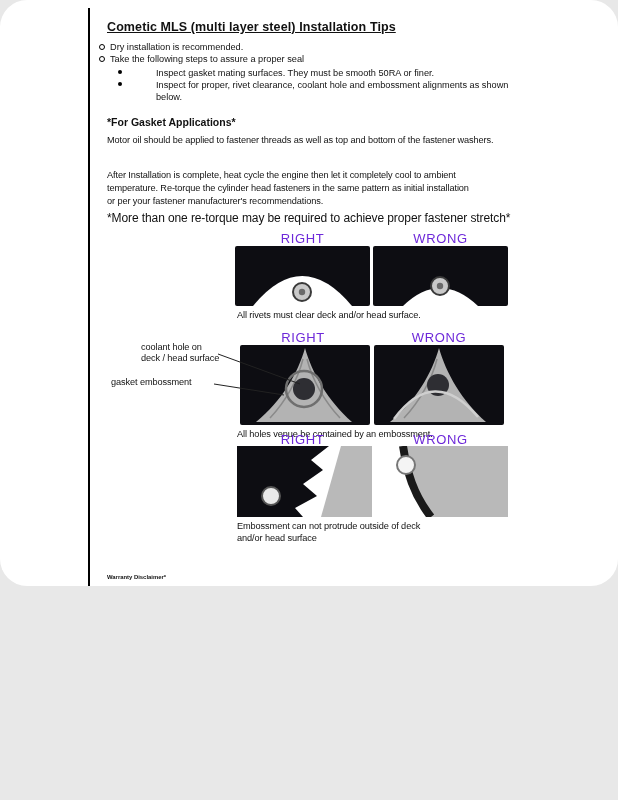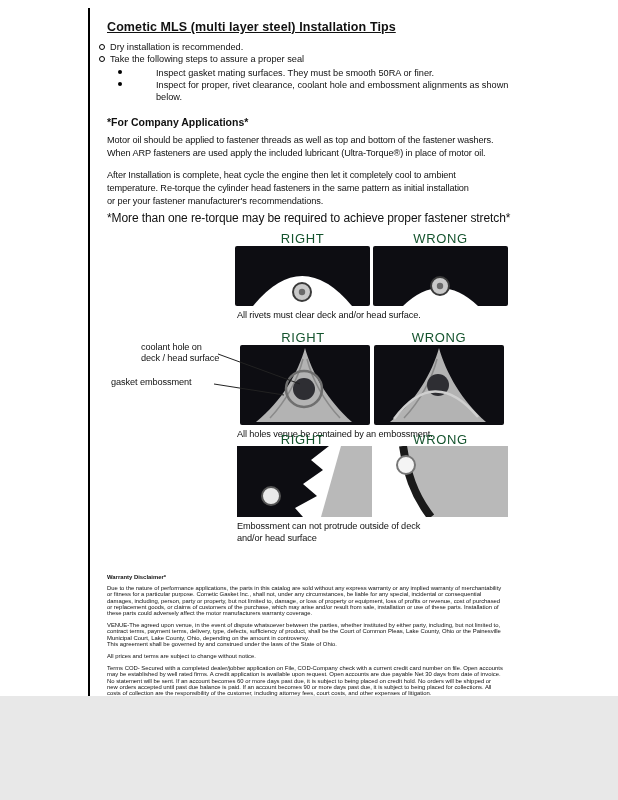--- a/index.html
+++ b/index.html
@@ -1,19 +1,20 @@
 <!DOCTYPE html>
 <html><head>
 <meta charset="utf-8">
 <style>
   html,body { margin:0; padding:0; background:#e8e8e8; }
   .page {
-    position:relative; width:618px; height:696px; background:#ffffff;
+    position:relative; width:618px; height:586px; background:#ffffff;
     font-family:"Liberation Sans", sans-serif; color:#111; overflow:hidden;
     margin:0 auto;
+    border-radius:27px;
   }
   .left-rule { position:absolute; left:88px; top:8px; width:2px; height:786px; background:#000; }
 
   .title {
     position:absolute; left:107px; top:20px;
     font-size:12.5px; font-weight:bold; text-decoration:underline; letter-spacing:0.1px;
   }
 
   .bullets { position:absolute; left:99px; top:41px; width:420px; }
   .bullet, .sub-bullet { display:flex; font-size:9.2px; line-height:12px; }
@@ -22,21 +23,21 @@
   .b-marker { flex:0 0 auto; width:4px; height:4px; border:1px solid #000; border-radius:50%; margin:3px 5px 0 0; }
   .sb-marker { flex:0 0 auto; width:4px; height:4px; background:#000; border-radius:50%; margin:3px 5px 0 0; }
 
   .diesel-head { position:absolute; left:107px; top:116px; font-size:10.5px; font-weight:bold; }
   .para { position:absolute; left:107px; font-size:9.2px; line-height:13px; letter-spacing:-0.1px; }
   .para div { white-space:nowrap; }
   .para1 { top:134px; }
   .para2 { top:169px; }
   .note { position:absolute; left:107px; top:211px; font-size:12px; letter-spacing:-0.1px; }
 
-  .rw-label { position:absolute; width:135px; text-align:center; font-size:13px; letter-spacing:0.6px; color:#14532d; }
+  .rw-label { position:absolute; width:135px; text-align:center; font-size:13px; letter-spacing:0.6px; color:#6d28d9; }
   .diag { position:absolute; }
   .caption { position:absolute; font-size:9.2px; line-height:11.5px; letter-spacing:-0.1px; }
 
   .callout { position:absolute; font-size:9.2px; line-height:10.5px; letter-spacing:-0.1px; }
   .leader-svg { position:absolute; left:128px; top:338px; }
 
   .legal { position:absolute; left:107px; top:574px; width:396px; font-size:5.9px; line-height:6.2px; color:#111; }
   .legal .lh { font-weight:bold; margin-bottom:5px; }
   .legal p { margin:0 0 6px 0; }
   .legal p.tight { margin:0; }
@@ -64,25 +65,24 @@
     <div class="sub-bullet">
       <span class="sb-marker"></span>
       <span>Inspect gasket mating surfaces.  They must be smooth 50RA or finer.</span>
     </div>
     <div class="sub-bullet">
       <span class="sb-marker"></span>
       <span>Inspect for proper, rivet clearance, coolant hole and embossment alignments as shown below.</span>
     </div>
   </div>
 
-  <div class="diesel-head">*For Company Applications*</div>
+  <div class="diesel-head">*For Gasket Applications*</div>
 
   <div class="para para1">
     <div>Motor oil should be applied to fastener threads as well as top and bottom of the fastener washers.</div>
-    <div>When ARP fasteners are used apply the included lubricant (Ultra-Torque®) in place of motor oil.</div>
   </div>
 
   <div class="para para2">
     <div>After Installation is complete, heat cycle the engine then let it completely cool to ambient</div>
     <div>temperature. Re-torque the cylinder head fasteners in the same pattern as initial installation</div>
     <div>or per your fastener manufacturer's recommendations.</div>
   </div>
 
   <div class="note">*More than one re-torque may be required to achieve proper fastener stretch*</div>
 

